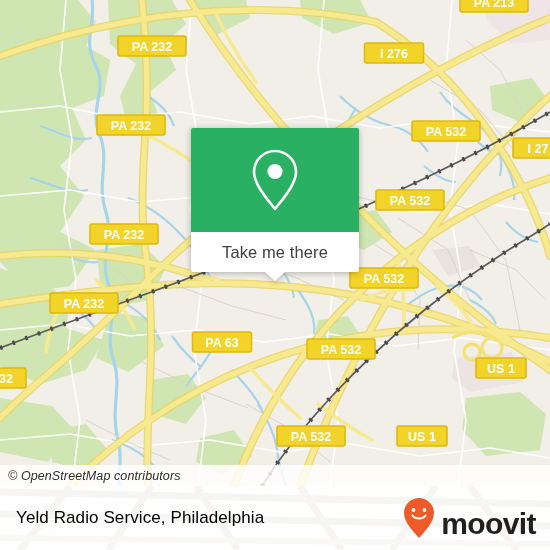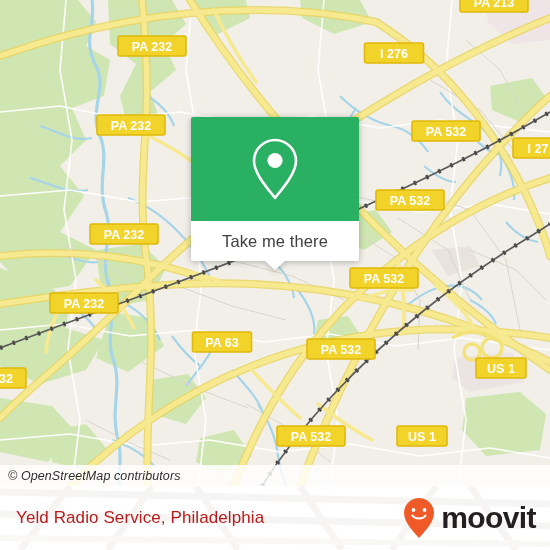--- a/index.html
+++ b/index.html
@@ -78,42 +78,42 @@
     width: 100%;
     height: 100%;
     display: flex;
     align-items: center;
     justify-content: space-between;
     padding: 0 14px 0 16px;
     box-sizing: border-box;
   }
   .footer-title {
     font-size: 17px;
-    color: #b91c1c;
+    color: #000000;
     letter-spacing: 0.1px;
     white-space: nowrap;
   }
   .brand {
     display: flex;
-    align-items: center;
+    align-items: flex-end;
     gap: 6px;
   }
   .brand-name {
     font-size: 30px;
     font-weight: bold;
     color: #231f20;
     letter-spacing: -0.6px;
     line-height: 1;
   }
 
   
   .popup {
     position: absolute;
     left: 191px;
-    top: 117px;
+    top: 128px;
     width: 168px;
     filter: drop-shadow(0 1px 3px rgba(0,0,0,0.28));
   }
   .popup-head {
     background: #29b062;
     height: 104px;
     display: flex;
     align-items: center;
     justify-content: center;
     border-radius: 2px 2px 0 0;

